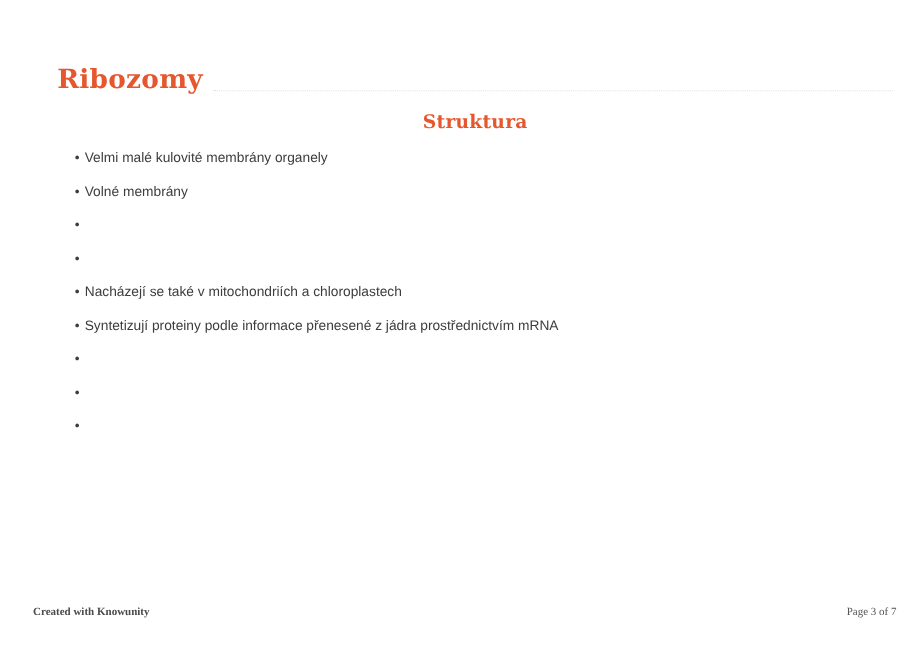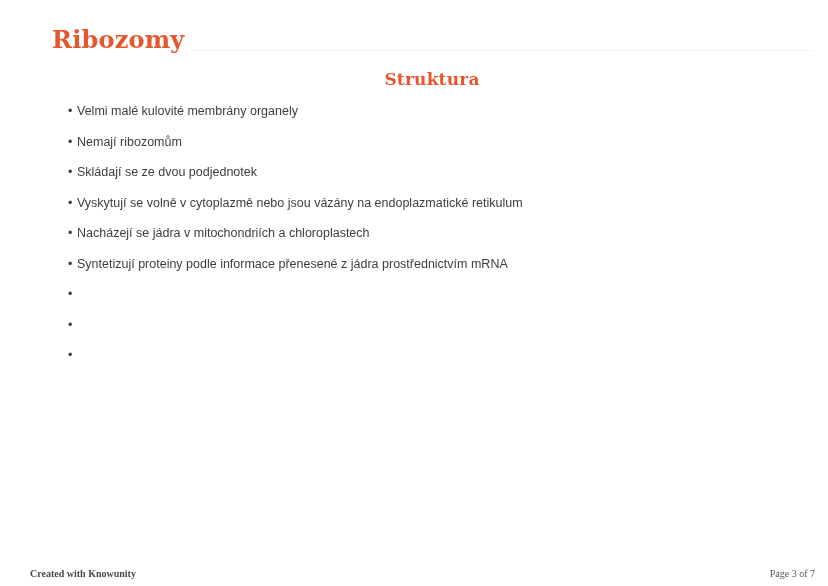--- a/index.html
+++ b/index.html
@@ -10,20 +10,21 @@
   .page {
     position: relative;
     width: 828px;
     height: 586px;
     background: #ffffff;
     overflow: hidden;
     font-family: "Liberation Sans", sans-serif;
   }
   .content {
     padding: 26px 16px 0 52px;
+    margin-top: 32px;
   }
   .title-row {
     display: flex;
     align-items: flex-end;
   }
   .doc-title {
     font-family: "DejaVu Serif", serif;
     font-weight: bold;
     font-size: 24px;
     line-height: 28px;
@@ -62,21 +63,21 @@
   }
   .bullet-dot {
     width: 9px;
     flex: 0 0 9px;
     color: #3d3d3d;
   }
   .footer {
     position: absolute;
     left: 0;
     right: 0;
-    bottom: 7px;
+    bottom: 24px;
     display: flex;
     justify-content: space-between;
     align-items: baseline;
     font-family: "Liberation Serif", serif;
     color: #4f4f4f;
   }
   .footer-left {
     margin-left: 30px;
     font-size: 10px;
     font-weight: bold;
@@ -101,33 +102,31 @@
     </div>
 
     <div class="section-heading">Struktura</div>
     <div class="bullet-list">
       <div class="bullet-item">
         <span class="bullet-dot">•</span>
         <span>Velmi malé kulovité membrány organely</span>
       </div>
       <div class="bullet-item">
         <span class="bullet-dot">•</span>
-        <span>Nemají ribozomům</span>
+        <span>Volné membrány</span>
       </div>
       <div class="bullet-item">
         <span class="bullet-dot">•</span>
-        <span>Skládají se ze dvou podjednotek</span>
       </div>
       <div class="bullet-item">
         <span class="bullet-dot">•</span>
-        <span>Vyskytují se volně v cytoplazmě nebo jsou vázány na endoplazmatické retikulum</span>
       </div>
       <div class="bullet-item">
         <span class="bullet-dot">•</span>
-        <span>Nacházejí se jádra v mitochondriích a chloroplastech</span>
+        <span>Nacházejí se také v mitochondriích a chloroplastech</span>
       </div>
     </div>
 
     <div class="bullet-list">
       <div class="bullet-item">
         <span class="bullet-dot">•</span>
         <span>Syntetizují proteiny podle informace přenesené z jádra prostřednictvím mRNA</span>
       </div>
       <div class="bullet-item">
         <span class="bullet-dot">•</span>

